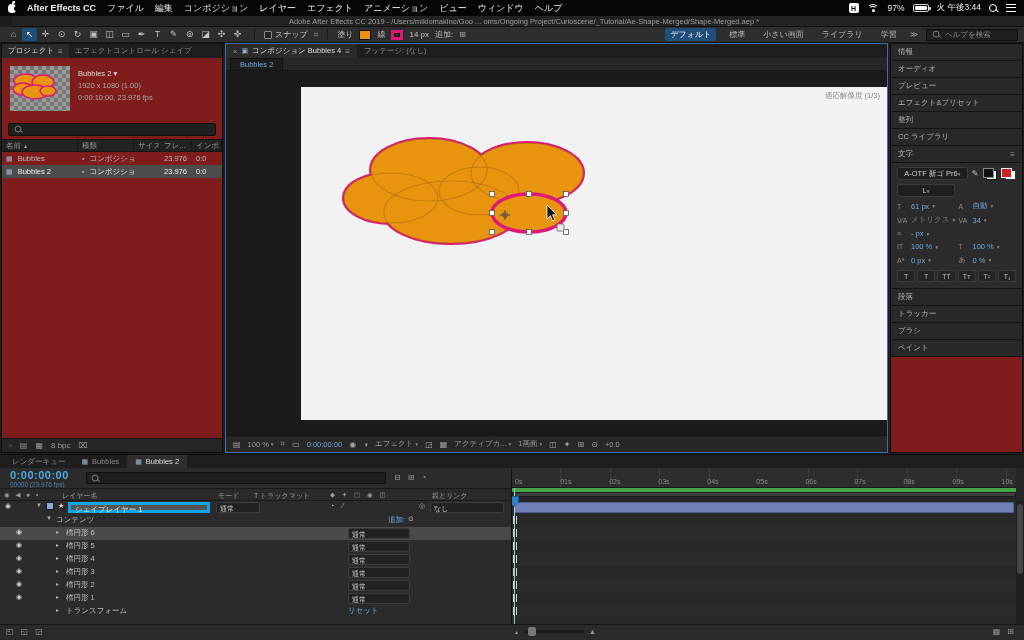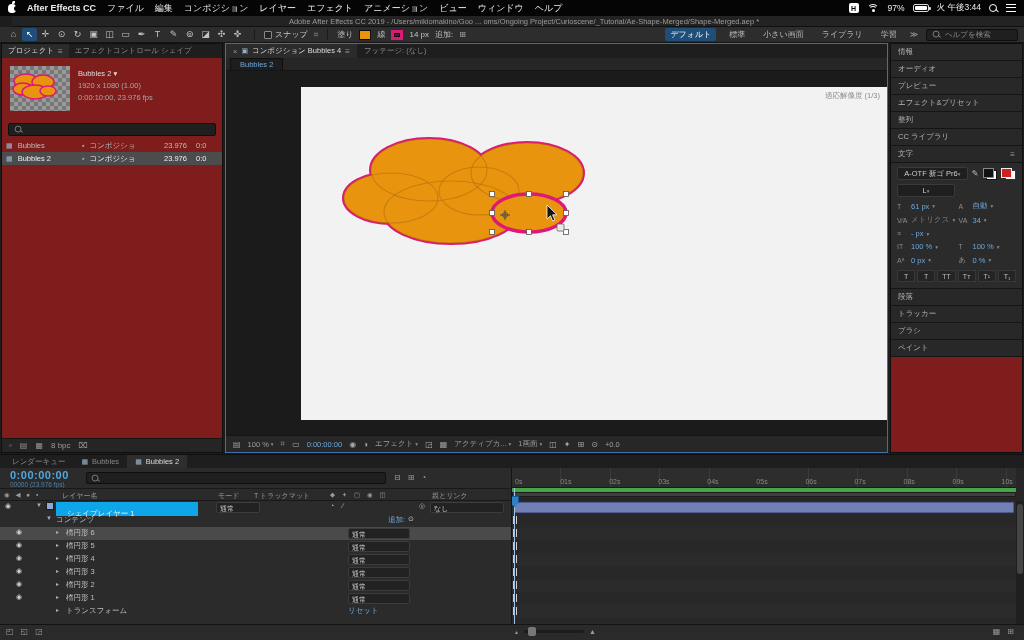--- a/index.html
+++ b/index.html
@@ -136,21 +136,21 @@
 .th-parent{left:432px}
 .tl-rows{position:absolute;top:33px;left:0;right:0;bottom:0;font-size:7.5px;color:#bfbfbf;overflow:hidden}
 .trow{height:13px;position:relative}
 .trow.active{background:#4a4a4a}
 .trow span{position:absolute;top:1px;white-space:nowrap}
 .c-eye{left:5px;font-size:7px;color:#cfcfcf}
 .c-eye.inn{left:16px}
 .tw{font-size:6px;color:#aaa;top:3px}
 .chip{left:46px;top:2px;width:8px;height:8px;background:#8ea8d8;border:1px solid #1c1c1c}
 .lay-ico{left:58px;font-size:7px;color:#ddd}
-.lay-name{left:56px;width:142px;background:#555;border:7px solid #0ea5e9;height:11px;line-height:9px;color:#f2f2f2;padding:0 4px;top:1px}
+.lay-name{left:68px;width:142px;background:#555;border:3px solid #0ea5e9;height:11px;line-height:9px;color:#f2f2f2;padding:0 4px;top:1px}
 .dd{position:absolute;background:#222;border:1px solid #3c3c3c;border-radius:2px;height:11px;display:flex;align-items:center;justify-content:space-between;padding:0 3px;font-size:7px;color:#c5c5c5;top:1px}
 .mode-dd{left:216px;width:44px}
 .mode2{left:348px;width:62px}
 .parent-dd{left:430px;width:74px}
 .sw-marks{left:330px;letter-spacing:3px;font-size:7px;color:#bbb}
 .pick{left:419px;font-size:7px;color:#aaa}
 .blue-link{color:var(--accent)}
 .tl-right{position:absolute;left:512px;top:13px;right:0;bottom:16px;background:#262626;overflow:hidden}
 .tl-ruler{position:absolute;left:0;top:0;right:8px;height:20px;background:#2d2d2d;border-bottom:1px solid #191919;display:flex;justify-content:space-between;align-items:flex-end;padding:0 3px 2px;font-size:7px;color:#888;background-image:repeating-linear-gradient(90deg,transparent 0 48.5px,#3b3b3b 48.5px 49.5px)}
 .cache{position:absolute;left:0;top:20px;right:8px;height:4px;background:var(--green)}
@@ -278,20 +278,38 @@
         </svg>
       </div>
       <div class="pv-meta" data-name="project-item-meta">
         <div class="pv-name" data-name="selected-item-name"><span data-name="item-name-text">Bubbles 2</span> ▾</div>
         <div data-name="item-resolution">1920 x 1080 (1.00)</div>
         <div data-name="item-duration">0:00:10:00, 23.976 fps</div>
       </div>
     </div>
     <div class="psearch" data-name="project-search-input">
       <span class="lens lens-dim" data-name="search-icon"></span>
+    </div>
+    <div class="phead" data-name="project-table-header">
+      <span class="phc w-name" data-name="column-name">
+          <span>名前</span>
+          <span class="sorttri" data-name="sort-arrow-icon">▲</span>
+        </span>
+      <span class="phc w-type" data-name="column-type">
+          <span>種類</span>
+        </span>
+      <span class="phc w-size" data-name="column-size">
+          <span>サイズ</span>
+        </span>
+      <span class="phc w-fps" data-name="column-framerate">
+          <span>フレ...</span>
+        </span>
+      <span class="phc w-imp" data-name="column-import">
+          <span>インポ</span>
+        </span>
     </div>
     <div class="prow" data-name="Bubbles">
         <span class="phc w-name">
           <span class="rowicon" data-name="composition-icon">▦</span>
           <span data-name="row-name">Bubbles</span>
         </span>
         <span class="phc w-type">
           <span class="rowicon" data-name="type-icon">▪</span>
           <span data-name="row-type">コンポジション</span>
         </span>

